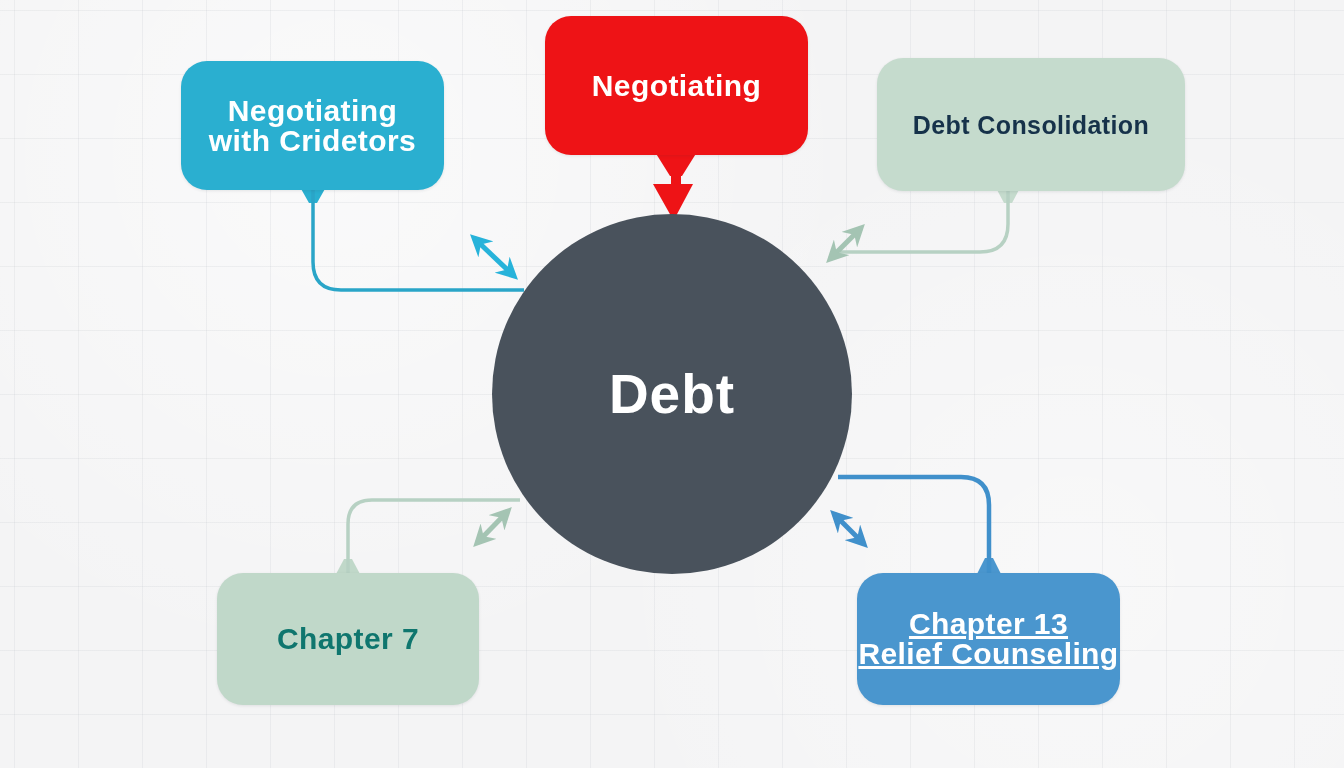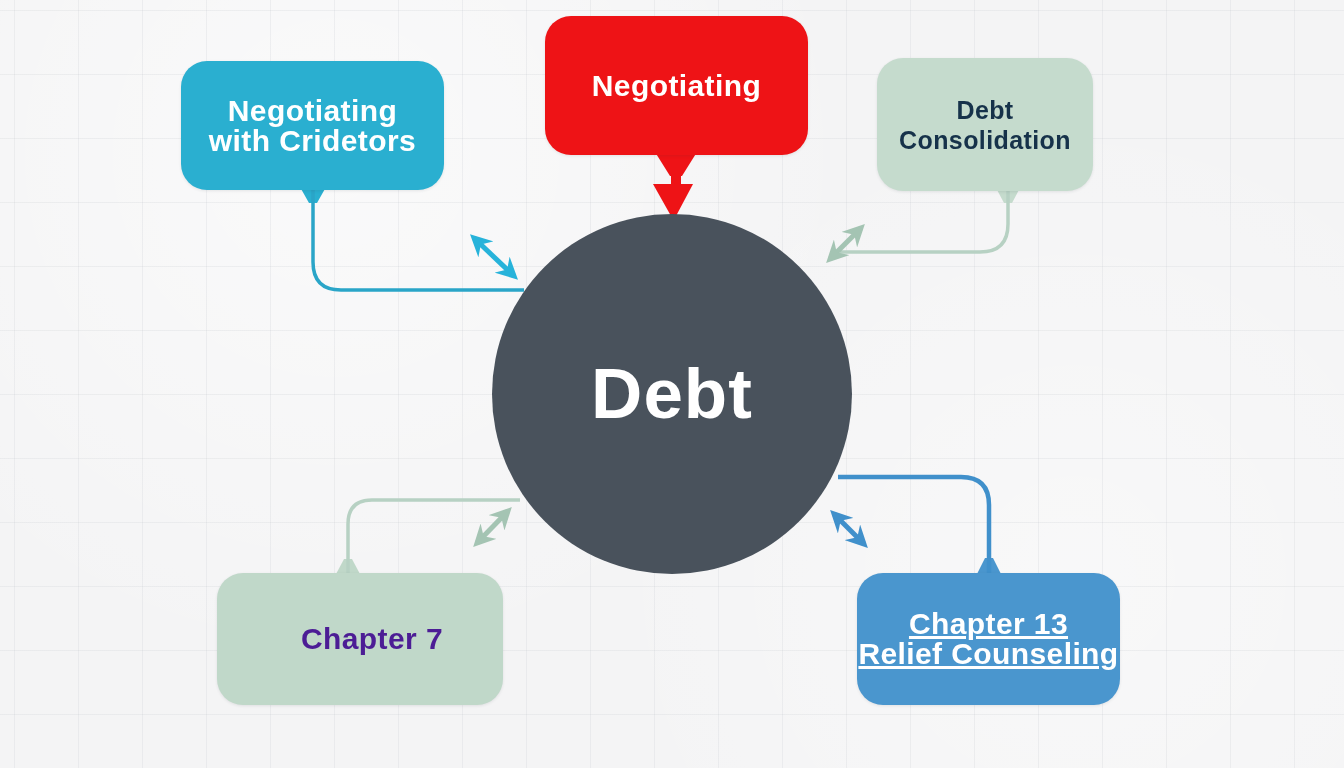--- a/index.html
+++ b/index.html
@@ -44,46 +44,46 @@
   .node span { display: block; }
   .node-top-left {
     left: 181px; top: 61px; width: 263px; height: 129px;
     background: #2aafd0; color: #ffffff;
   }
   .node-top-center {
     left: 545px; top: 16px; width: 263px; height: 139px;
     background: #ee1316; color: #ffffff;
   }
   .node-top-right {
-    left: 877px; top: 58px; width: 216px; height: 133px;
+    left: 877px; top: 58px; width: 308px; height: 133px;
     background: #c5dbcd; color: #16324a;
     font-size: 25px;
   }
   .node-bottom-left {
     left: 217px; top: 573px; width: 262px; height: 132px;
-    background: #c0d8c9; color: #4c1d95; padding-left: 24px;
+    background: #c0d8c9; color: #0f766e;
   }
   .node-bottom-right {
     left: 857px; top: 573px; width: 263px; height: 132px;
     background: #4a96ce; color: #ffffff; text-decoration: underline;
   }
   .center-circle {
     position: absolute;
     left: 492px; top: 214px;
     width: 360px; height: 360px;
     border-radius: 50%;
     background: #49525c;
     color: #ffffff;
     display: flex;
     flex-direction: column;
     align-items: center;
     justify-content: center;
     text-align: center;
     font-weight: 700;
-    font-size: 71px;
+    font-size: 55px;
     line-height: 64px;
     letter-spacing: 1px;
   }
 </style>
 </head>
 <body>
 
 <div class="canvas">
 
   <svg class="connector-layer" viewBox="0 0 1344 768">

